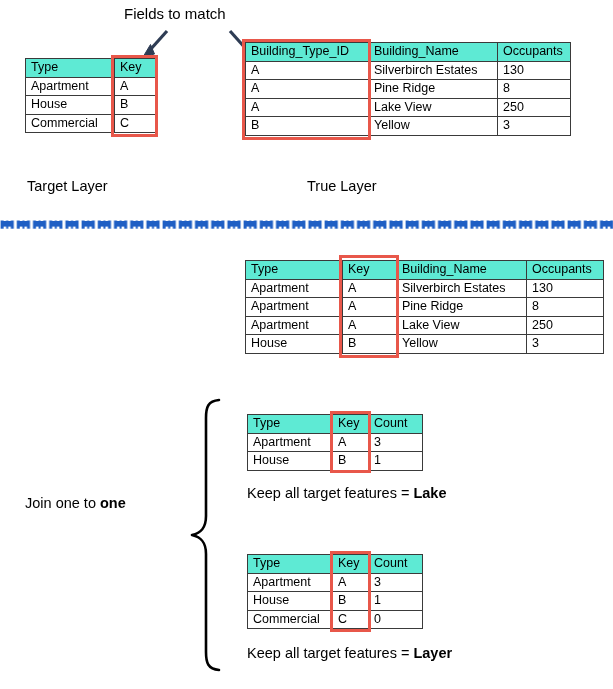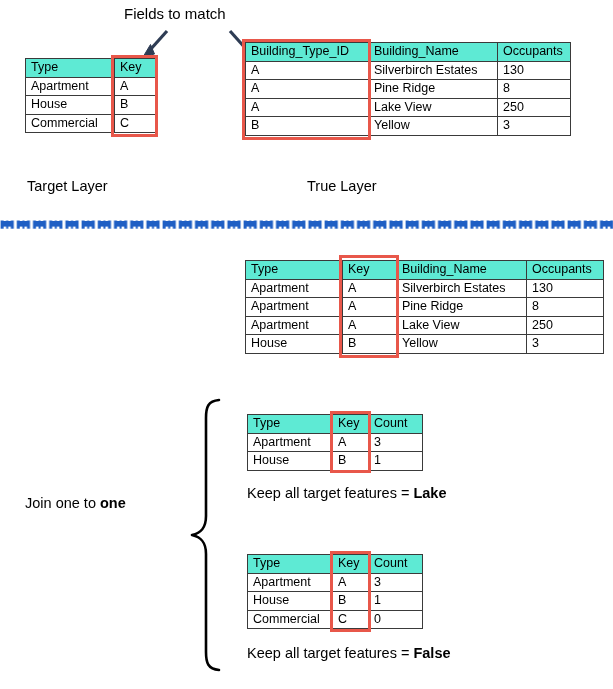--- a/index.html
+++ b/index.html
@@ -306,16 +306,16 @@
           <td>Commercial</td>
           <td>C</td>
           <td>0</td>
         </tr>
       </tbody>
     </table>
     <div class="redbox" style="left:83px; top:-3px; width:41px; height:81px;"></div>
   </div>
 
   <div class="lbl big" style="left:247px; top:645px;">
-    <span>Keep all target features = </span><b>False</b>
+    <span>Keep all target features = </span><b>Layer</b>
   </div>
 
 </div>
 
 </body></html>

